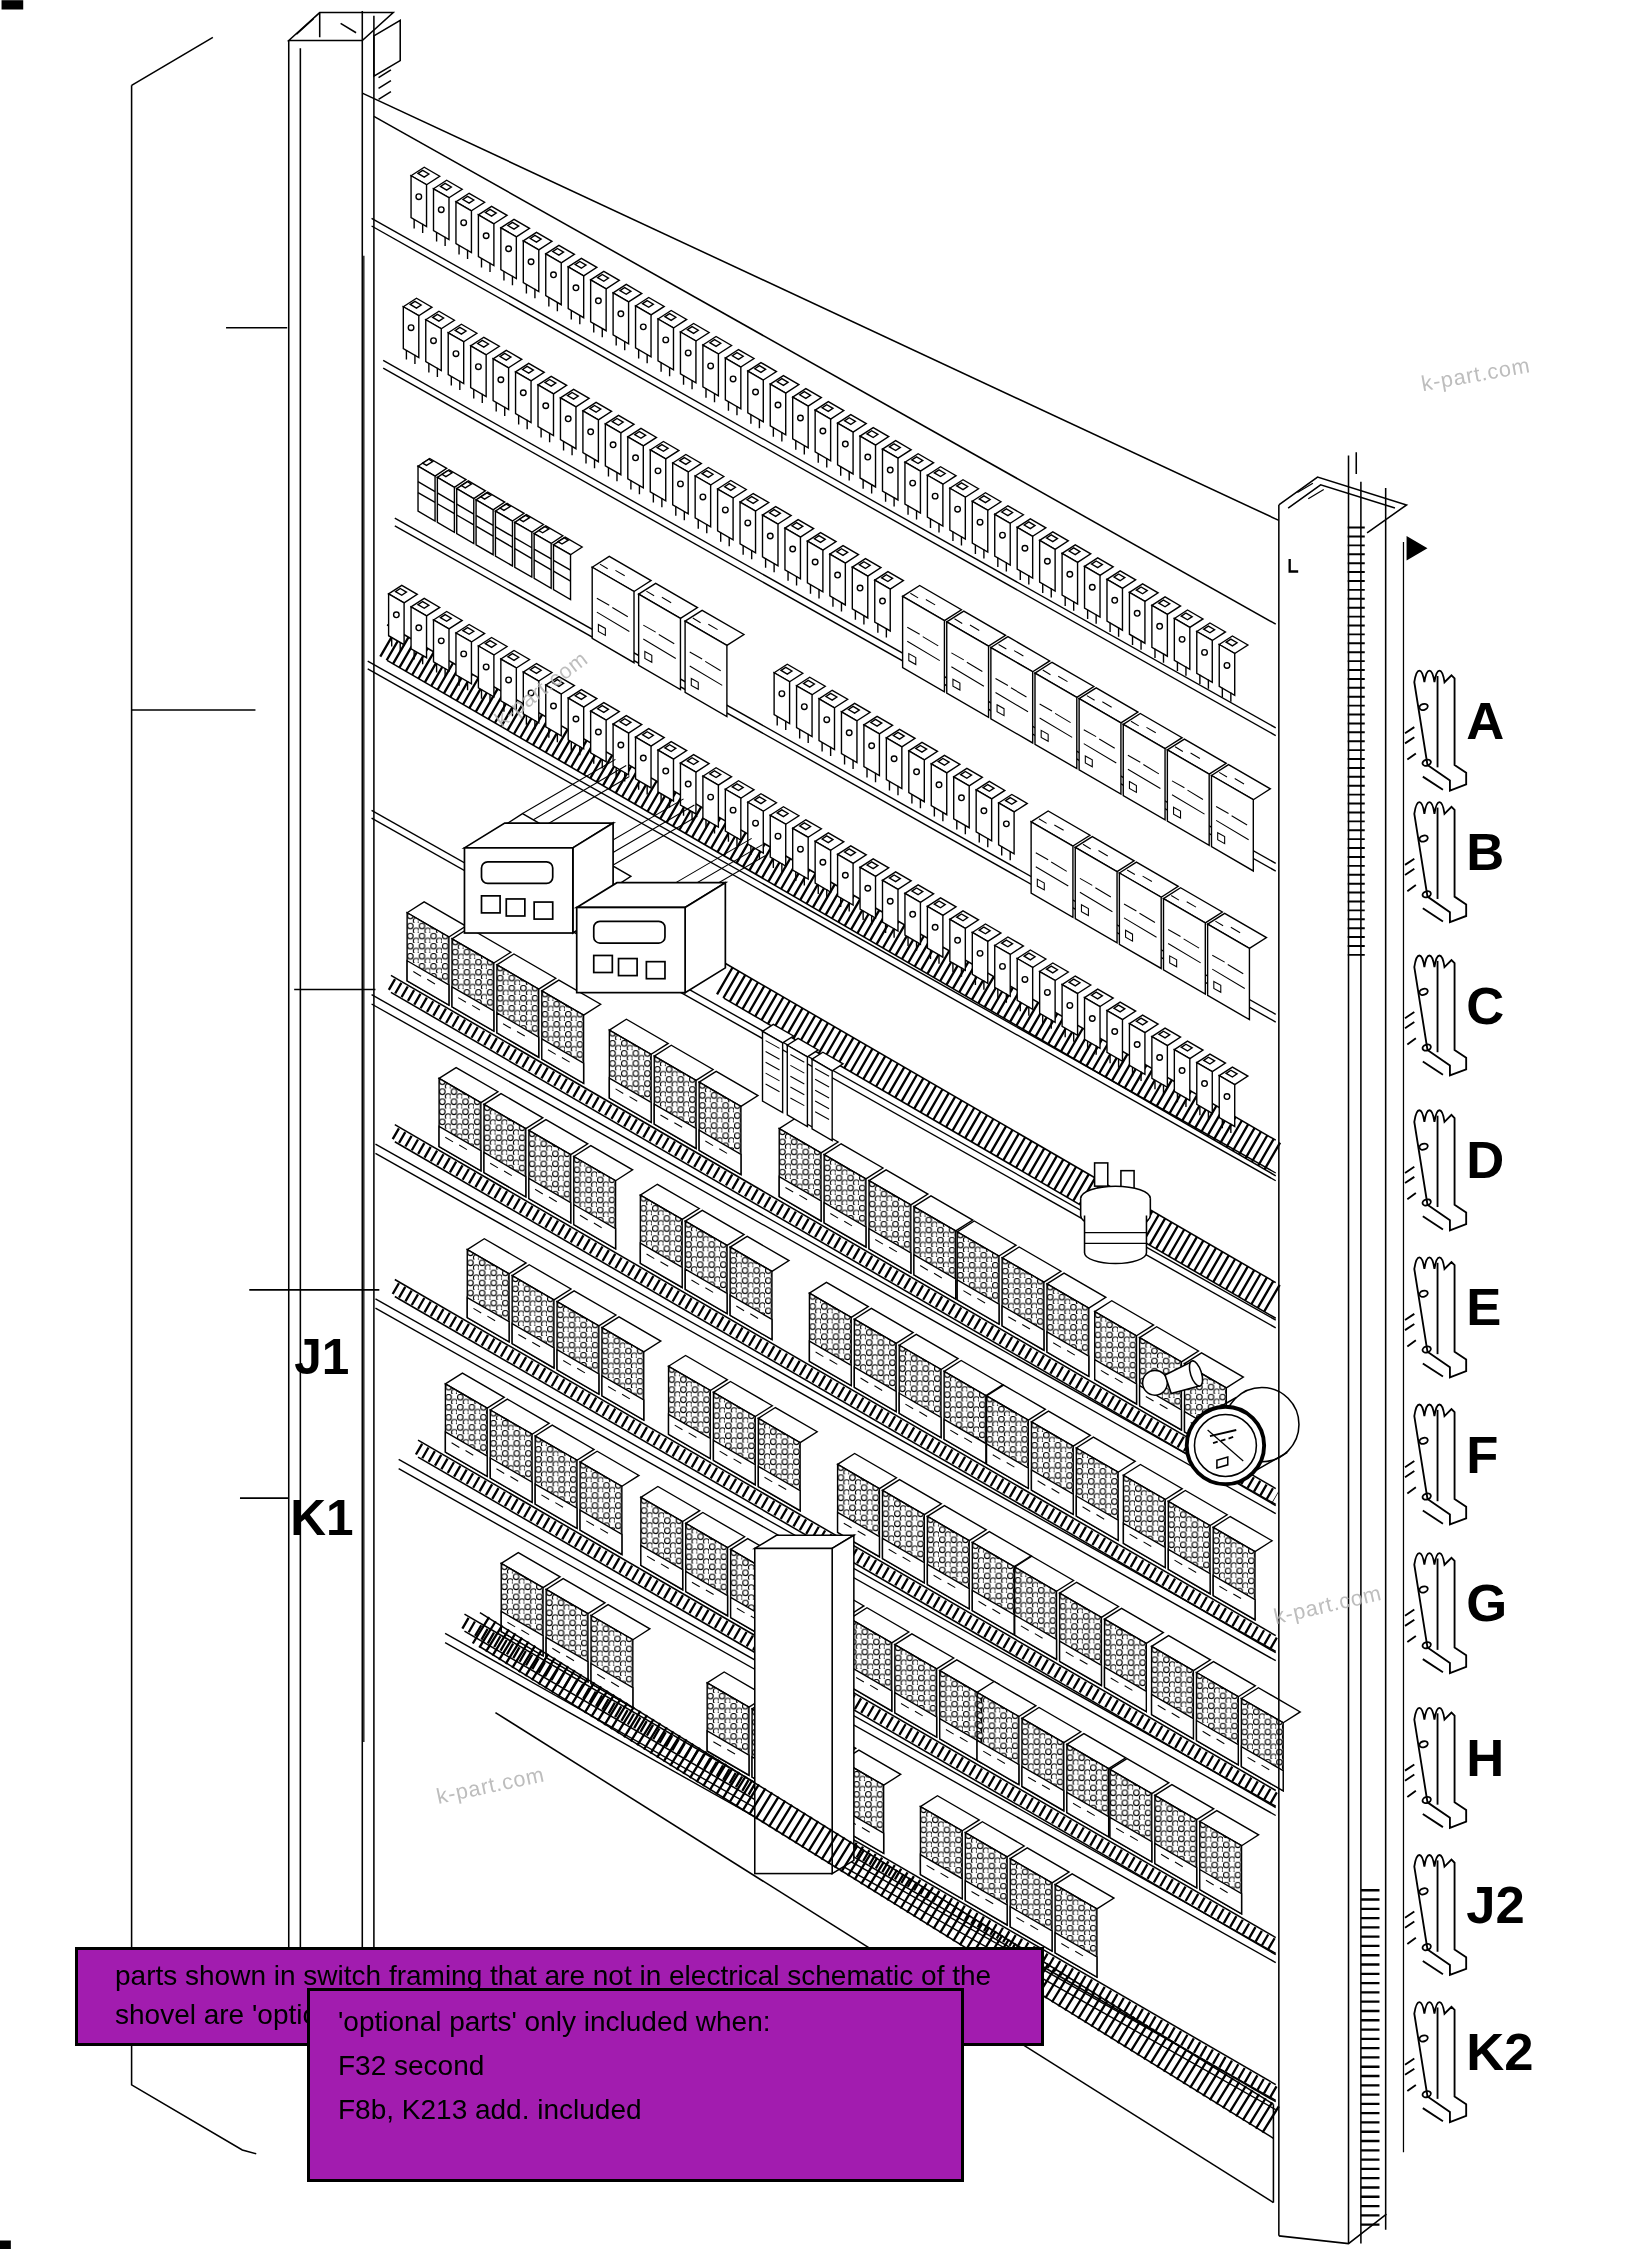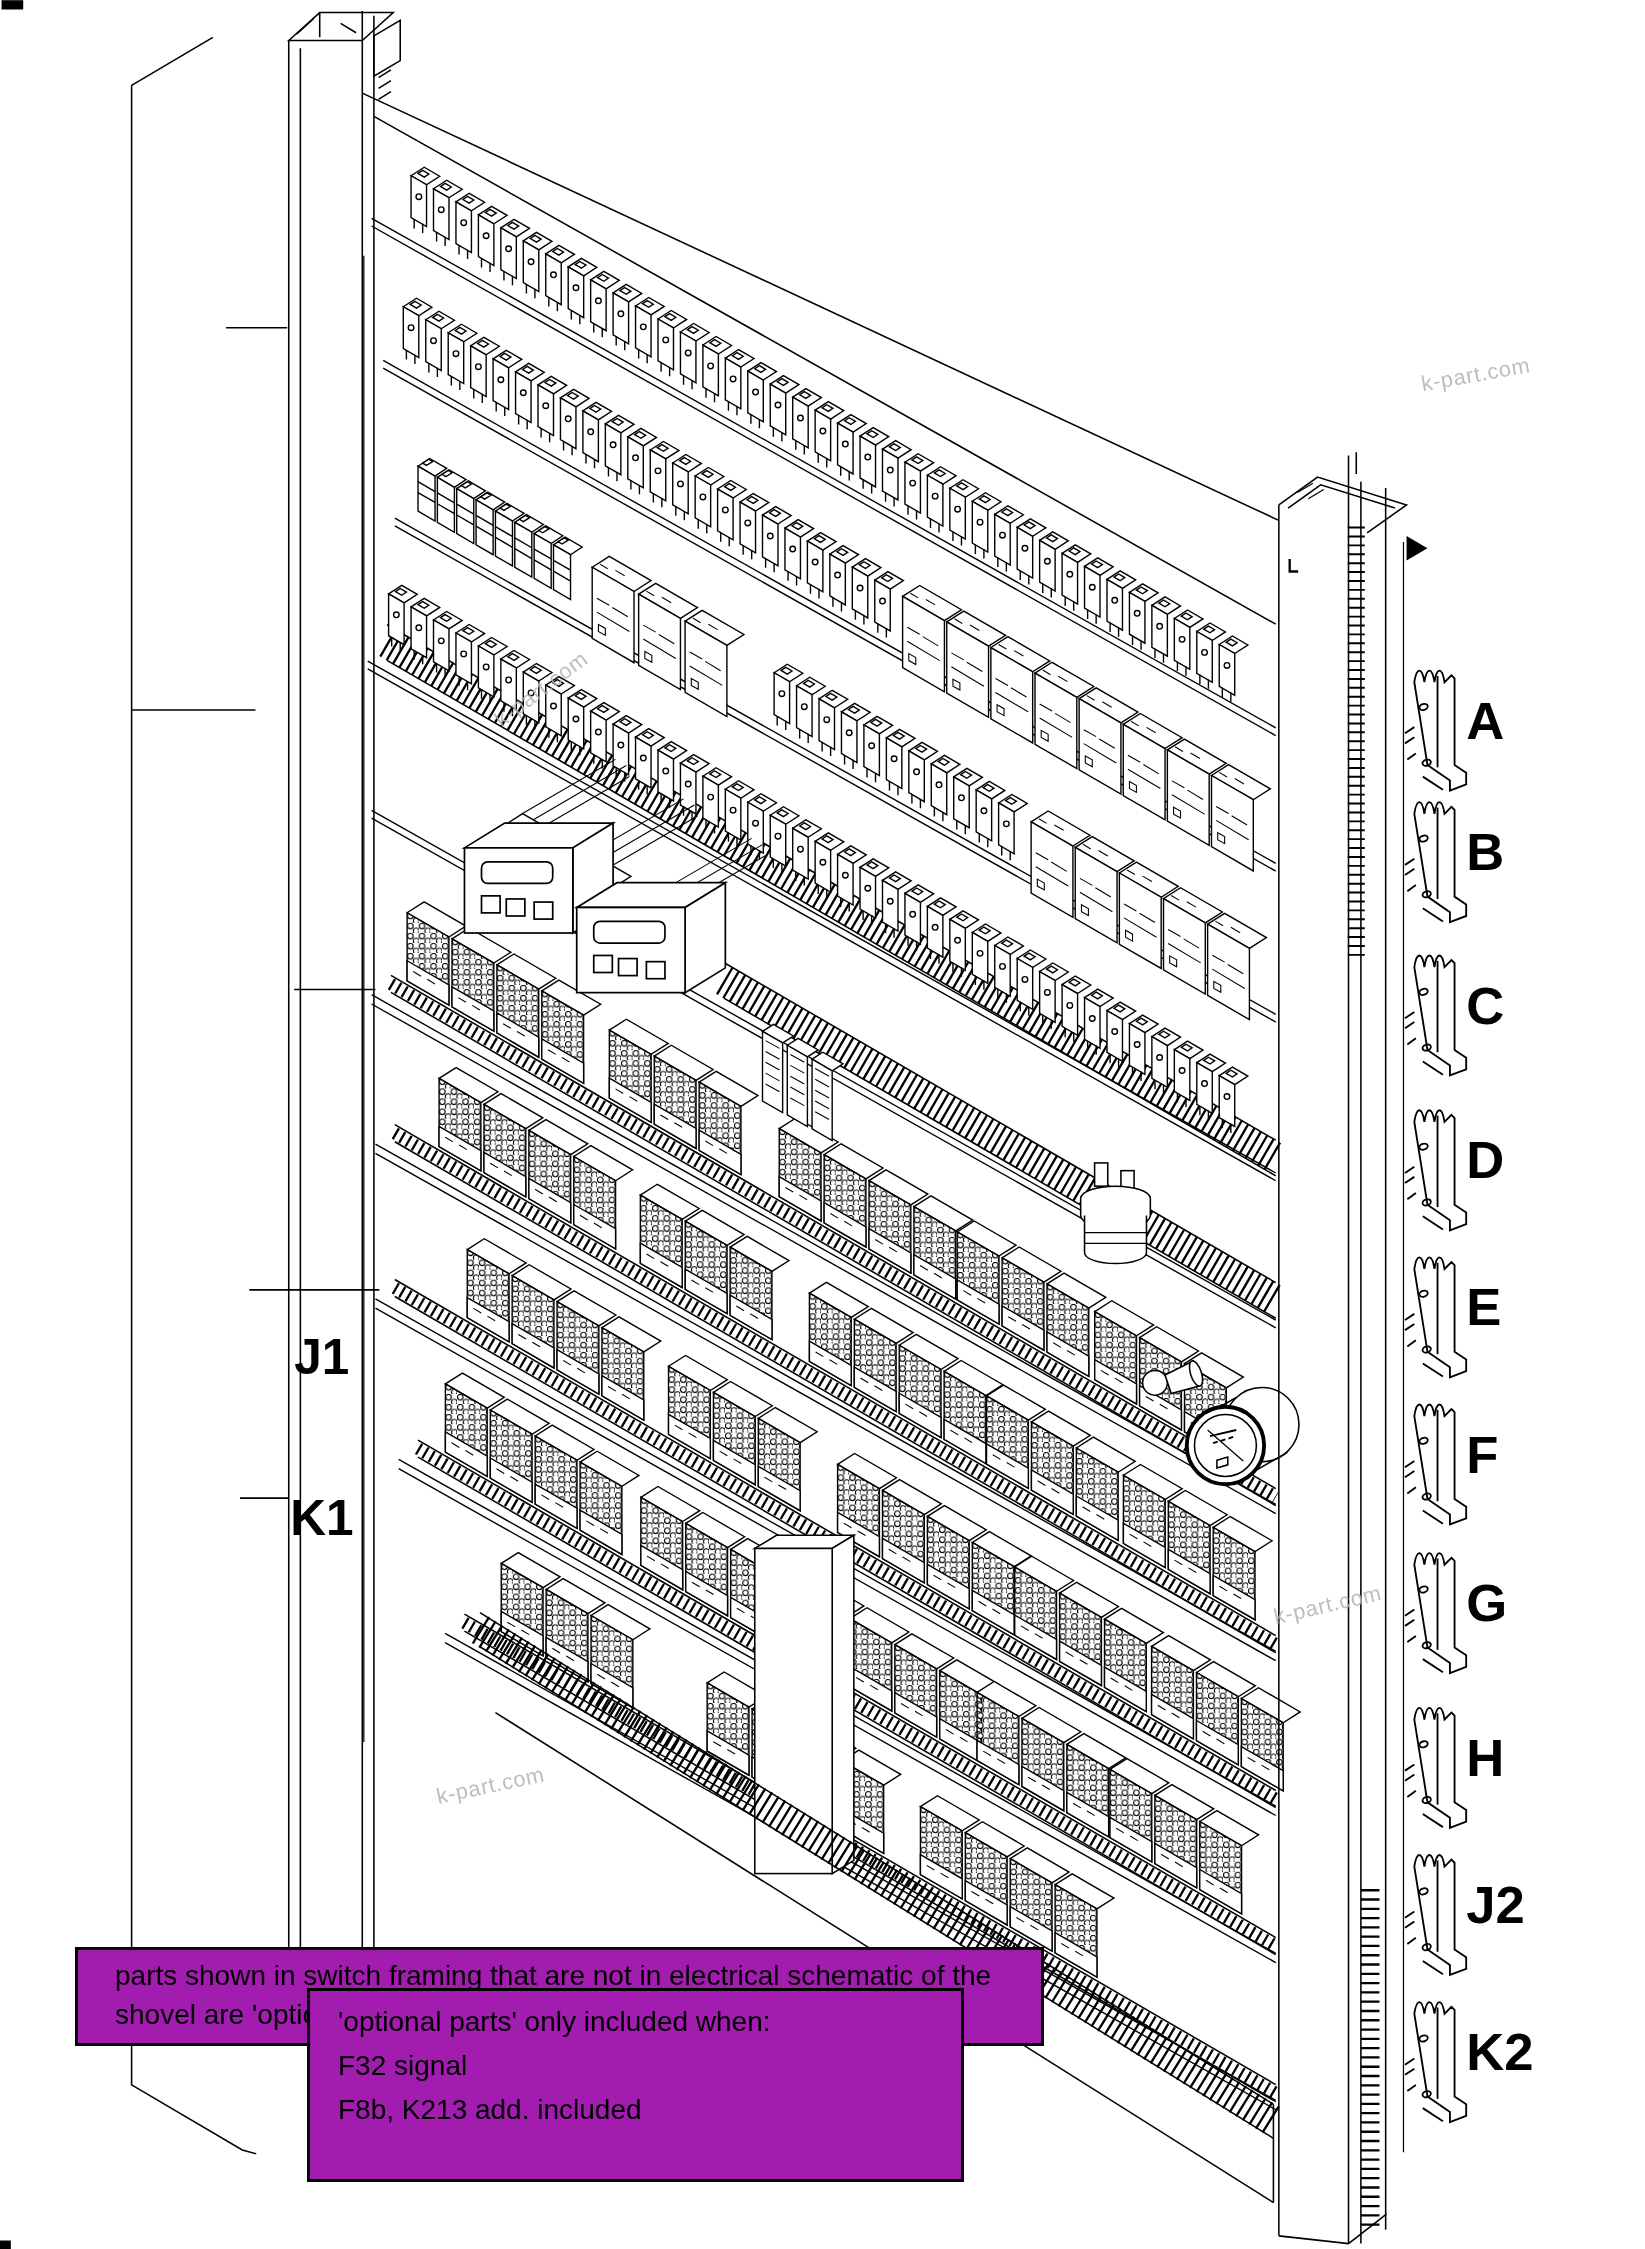--- a/index.html
+++ b/index.html
@@ -517,18 +517,18 @@
     <text class="watermark" transform="translate(648,940) rotate(-37)">k-part.com</text>
   </g>
 </svg>
 
 <div class="note note-primary">
   <span>parts shown in switch framing that are not in electrical schematic of the shovel are 'optional parts'.</span>
 </div>
 
 <div class="note note-optional">
   <div>'optional parts' only included when:</div>
-  <div>F32 signal</div>
+  <div>F32 second</div>
   <div>F8b, K213 add. included</div>
 </div>
 
 </div>
 
 
 </body></html>

